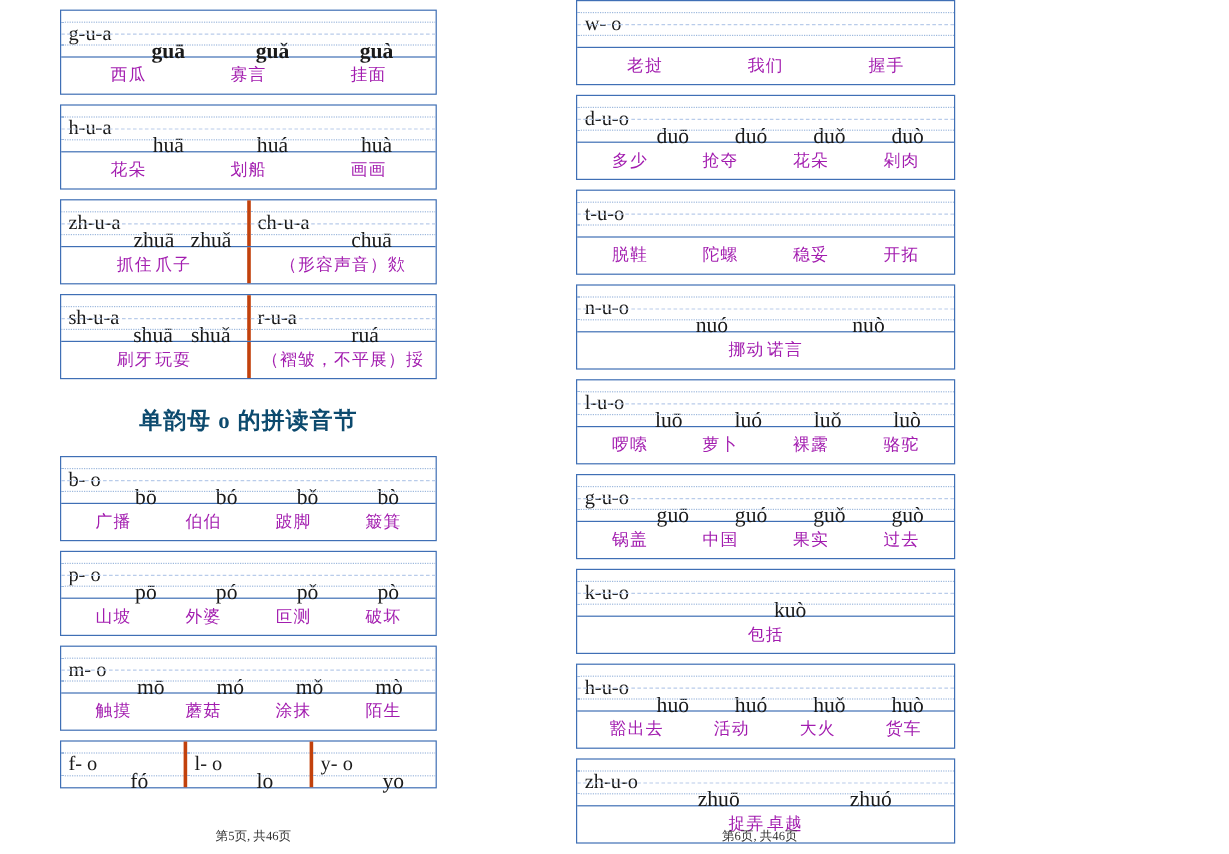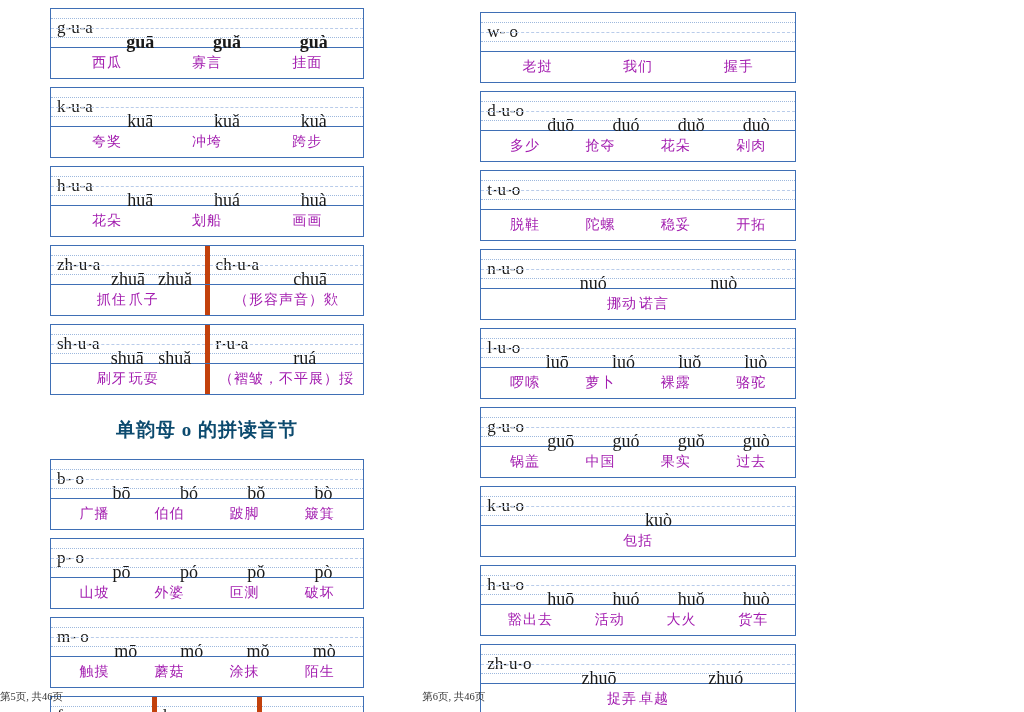--- a/index.html
+++ b/index.html
@@ -27,21 +27,21 @@
     background: #fff;
   }
   .page-left {
     width: 512px;
     height: 712px;
     padding: 8px 58px 0 50px;
   }
   .page-right {
     width: 512px;
     height: 712px;
-    padding: 12px 48px 0 58px;
+    padding: 0 48px 0 58px;
   }
   .page-divider {
     position: absolute;
     left: 511px;
     top: 0;
     width: 2px;
     height: 712px;
     background: #d8d8d8;
   }
 
@@ -56,21 +56,21 @@
   .card .row {
     display: flex;
     align-items: stretch;
   }
   .cell {
     flex: 1;
     position: relative;
     box-sizing: border-box;
   }
   .cell + .cell {
-    border-left: 5px solid #c2410c;
+    border-left: 3px solid #c2410c;
   }
   .pinyin-line {
     position: relative;
     height: 38px;
     display: flex;
     align-items: center;
     padding: 0 6px;
     box-sizing: border-box;
   }
   
@@ -137,20 +137,21 @@
     font-family: "Liberation Serif", serif;
     margin: 22px 0 16px 0;
     letter-spacing: 1px;
     color: #0c4a6e;
   }
   .footer {
     position: absolute;
     bottom: 8px;
     left: 0;
     right: 0;
+    text-align: center;
     font-size: 10.5px;
     color: #333;
   }
 </style>
 </head>
 <body>
 
 <div class="page-wrap">
 
   <div class="page page-left">
@@ -169,46 +170,20 @@
               </div>
             </div>
           </div>
           <div class="row sep">
             <div class="cell">
               <div class="word-line">
                 <div class="words">
                   <span class="word">西瓜</span>
                   <span class="word">寡言</span>
                   <span class="word">挂面</span>
-                </div>
-              </div>
-            </div>
-          </div>
-        </div>
-        <div class="card">
-          <div class="row">
-            <div class="cell">
-              <div class="pinyin-line">
-                <div class="midline"></div>
-                <span class="initial">k-u-a</span>
-                <div class="syls">
-                  <span class="syl">kuā</span>
-                  <span class="syl">kuǎ</span>
-                  <span class="syl">kuà</span>
-                </div>
-              </div>
-            </div>
-          </div>
-          <div class="row sep">
-            <div class="cell">
-              <div class="word-line">
-                <div class="words">
-                  <span class="word">夸奖</span>
-                  <span class="word">冲垮</span>
-                  <span class="word">跨步</span>
                 </div>
               </div>
             </div>
           </div>
         </div>
         <div class="card">
           <div class="row">
             <div class="cell">
               <div class="pinyin-line">
                 <div class="midline"></div>

